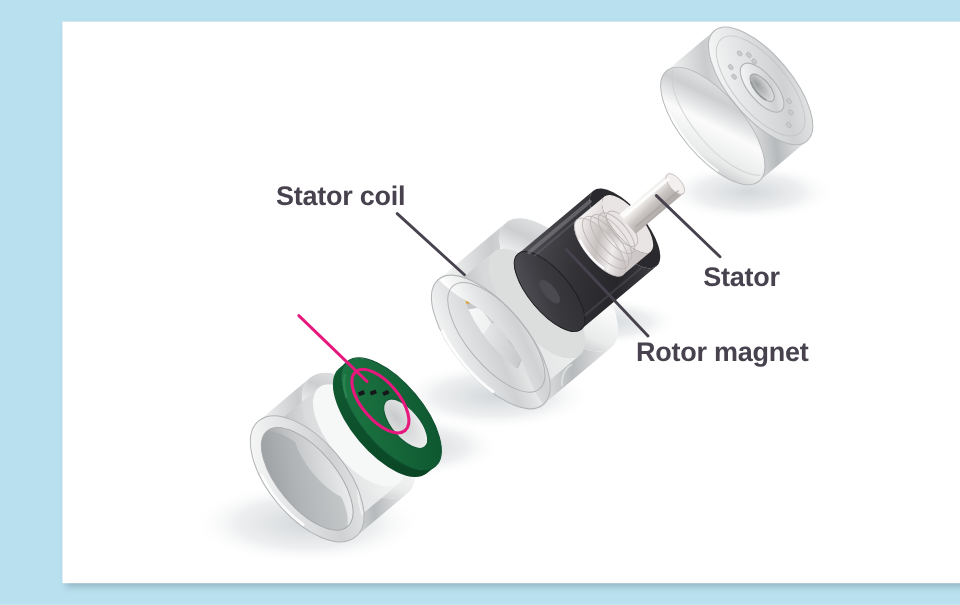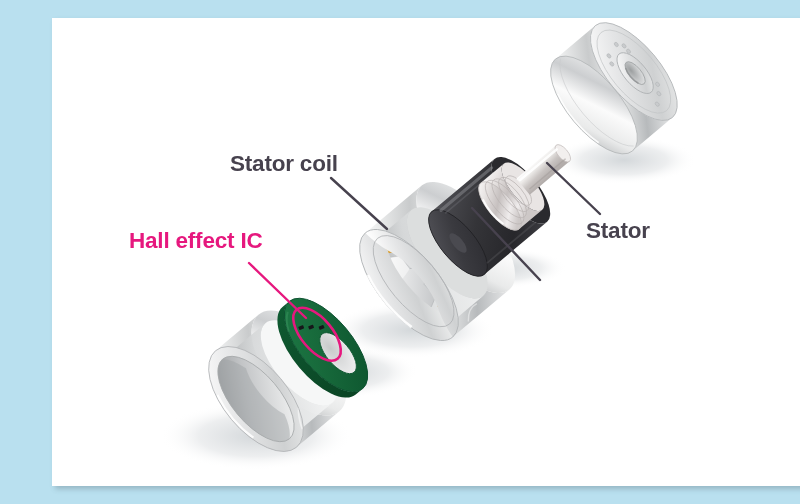--- a/index.html
+++ b/index.html
@@ -329,14 +329,14 @@
     <g stroke-linecap="round">
       <line x1="297" y1="178" x2="353" y2="229" stroke="#47424e" stroke-width="2.4"></line>
       <line x1="566" y1="214" x2="513" y2="163" stroke="#47424e" stroke-width="2.4"></line>
       <line x1="506" y1="280" x2="438" y2="208" stroke="#47424e" stroke-width="2.4"></line>
       <line x1="215" y1="263" x2="272" y2="318" stroke="#e6187e" stroke-width="2.4"></line>
     </g>
   </svg>
 
   <div class="lbl lbl-dark" id="lbl-stator">Stator coil</div>
   <div class="lbl lbl-dark" id="lbl-shaft">Stator</div>
-  <div class="lbl lbl-pink" id="lbl-hall">Hall effect IC</div>
+  <div class="lbl lbl-dark" id="lbl-rotor">Rotor magnet</div>
 </div>
 
 </body></html>

